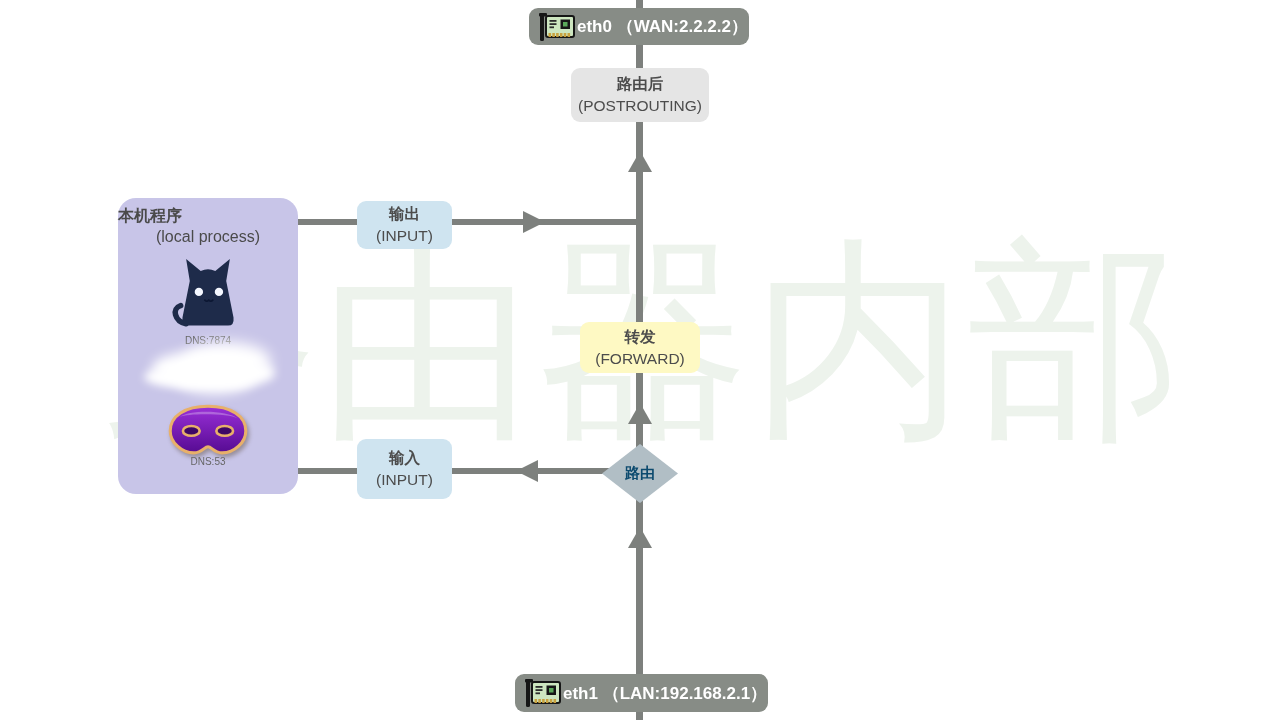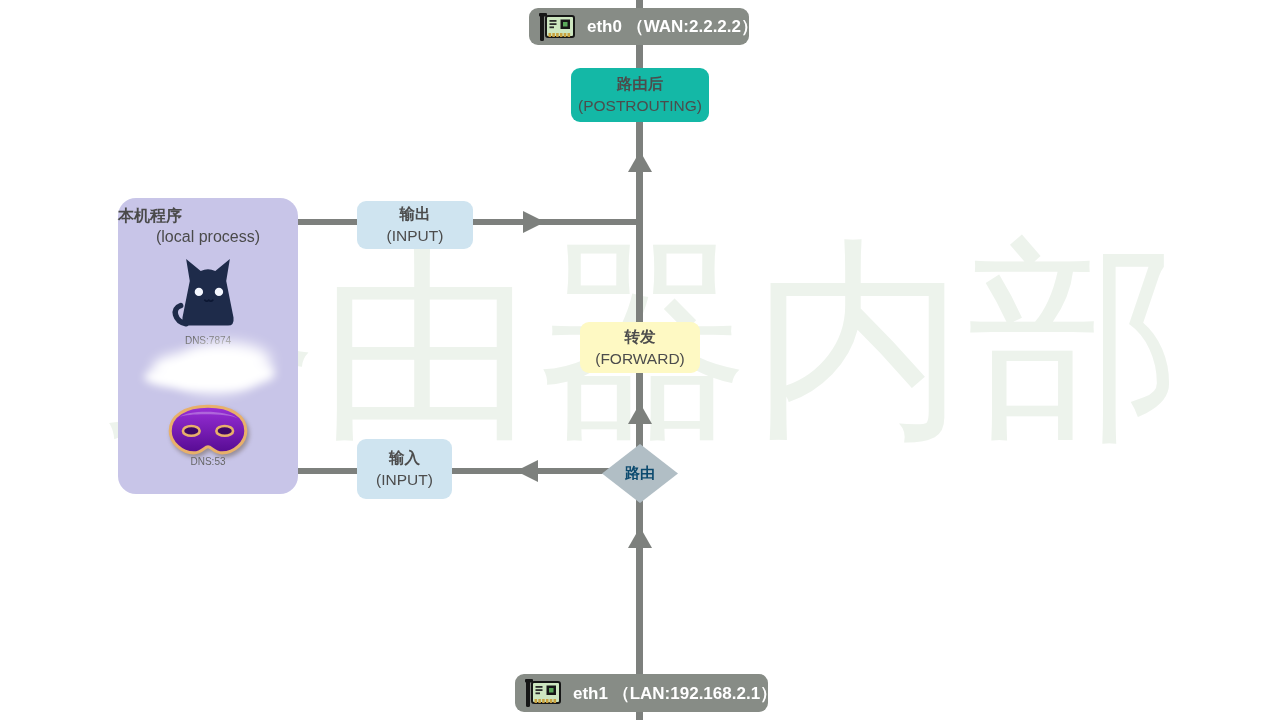--- a/index.html
+++ b/index.html
@@ -42,43 +42,43 @@
     border-right:22px solid #7d807d;
   }
 
   
   .chain {
     position:absolute; z-index:2; border-radius:9px;
     display:flex; flex-direction:column; align-items:center; justify-content:center;
     color:#4c4c4c; font-size:15.5px; line-height:1.4; text-align:center;
   }
   .chain .zh { font-weight:700; }
-  .peach { background:#14b8a6; }
+  .peach { background:#e5e5e5; }
   .blue  { background:#cfe4f0; }
   .pink  { background:#fef9c3; }
 
   .postrouting { left:571px; top:68px;  width:138px; height:54px; }
   .forward     { left:580px; top:322px; width:120px; height:51px; }
   .prerouting  { left:575px; top:575px; width:132px; height:52px; }
-  .output      { left:357px; top:201px; width:116px;  height:48px; }
+  .output      { left:357px; top:201px; width:95px;  height:48px; }
   .input       { left:357px; top:439px; width:95px;  height:60px; }
 
   
   .diamond-wrap { position:absolute; left:602px; top:444px; width:76px; height:59px; z-index:2; }
   .diamond-wrap svg { position:absolute; left:0; top:0; }
   .diamond-label {
     position:absolute; left:0; top:0; width:100%; height:100%;
     display:flex; align-items:center; justify-content:center;
     color:#0c4a6e; font-size:15px; font-weight:700;
   }
 
   
   .iface {
     position:absolute; z-index:2; background:#878c86; border-radius:9px;
-    display:flex; align-items:center; gap:10px; padding:0 12px 0 8px;
+    display:flex; align-items:center; padding:0 12px 0 8px;
     color:#ffffff; font-weight:700; font-size:17px; white-space:nowrap;
   }
   .eth0 { left:529px; top:8px;   width:220px; height:37px; }
   .eth1 { left:515px; top:674px; width:253px; height:38px; }
   .nic-icon { flex:0 0 auto; display:block; }
 
   
   .panel {
     position:absolute; left:118px; top:198px; width:180px; height:296px;
     background:#c8c5e8; border-radius:18px; z-index:2;

